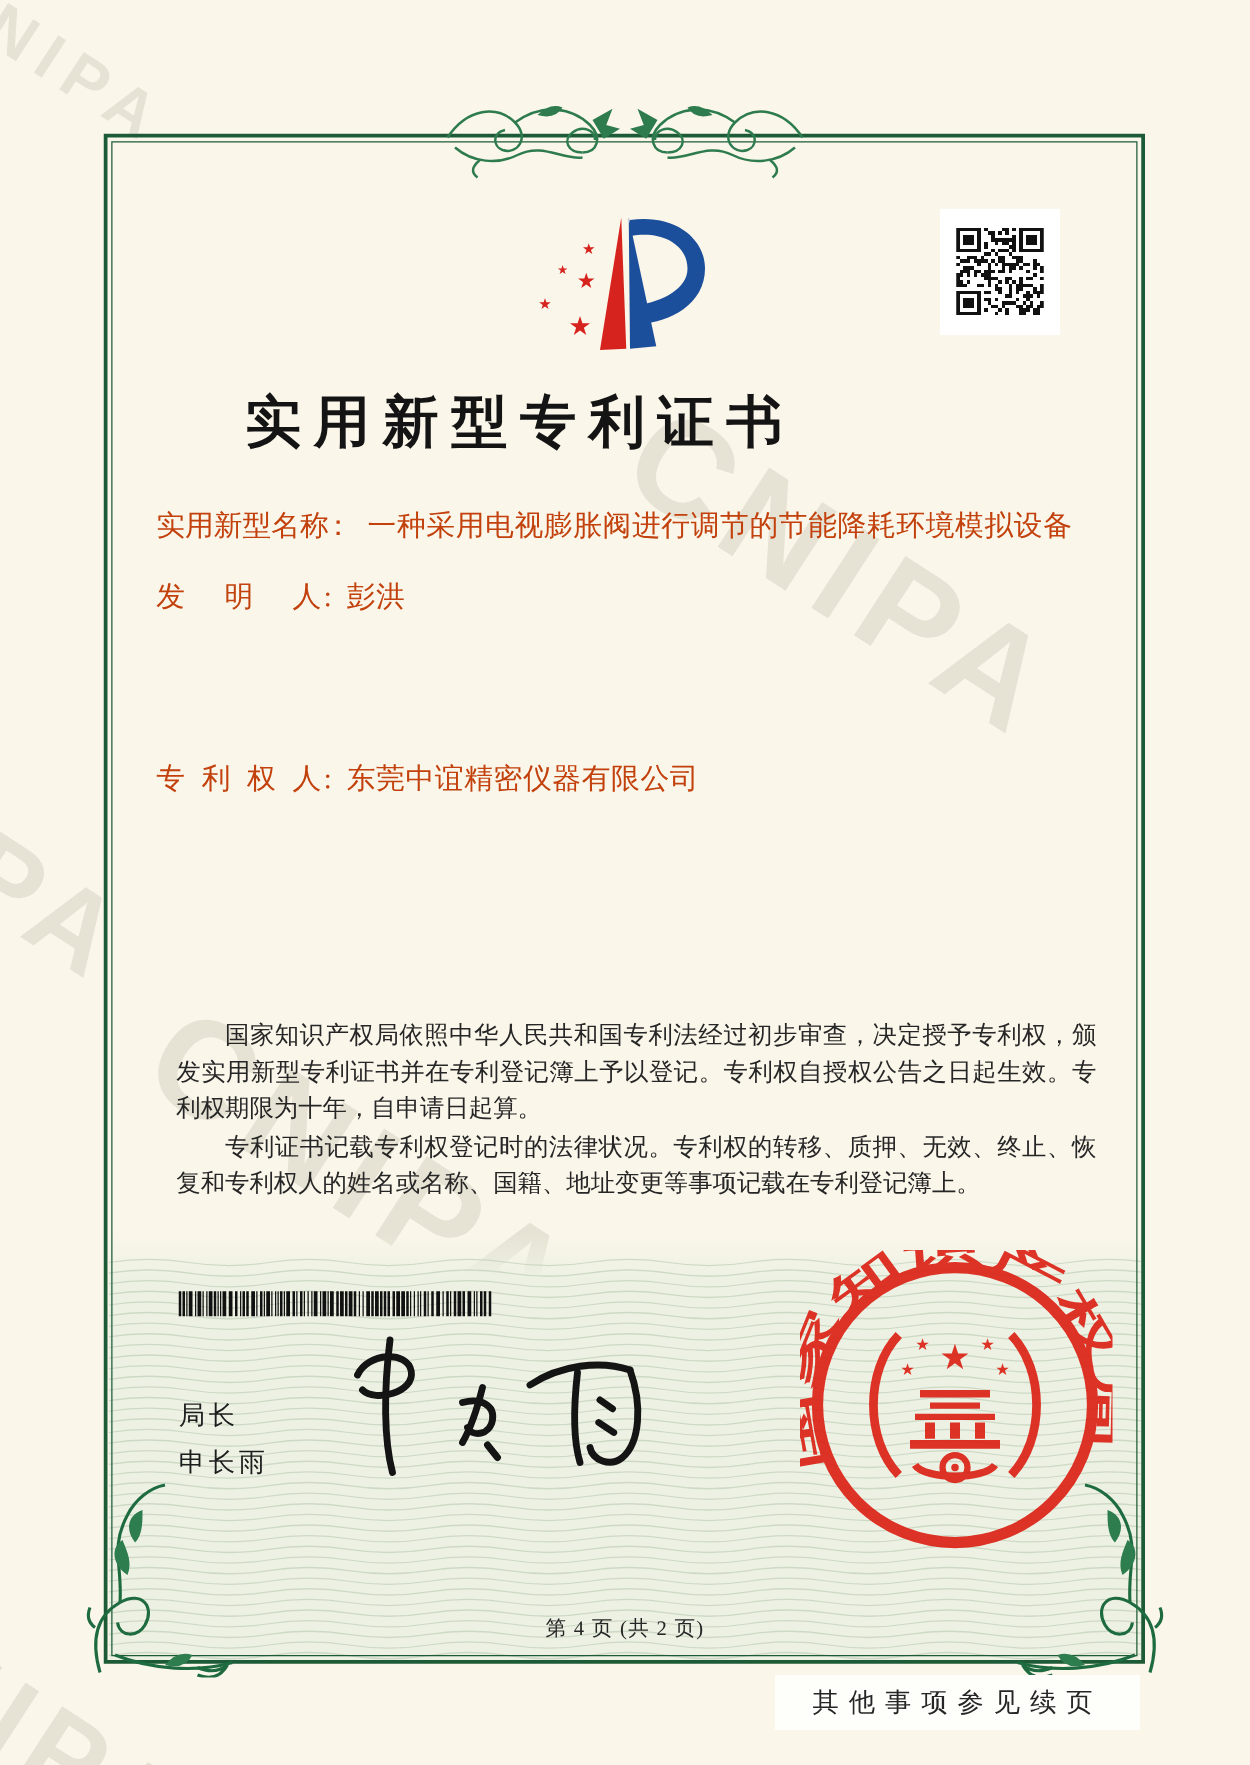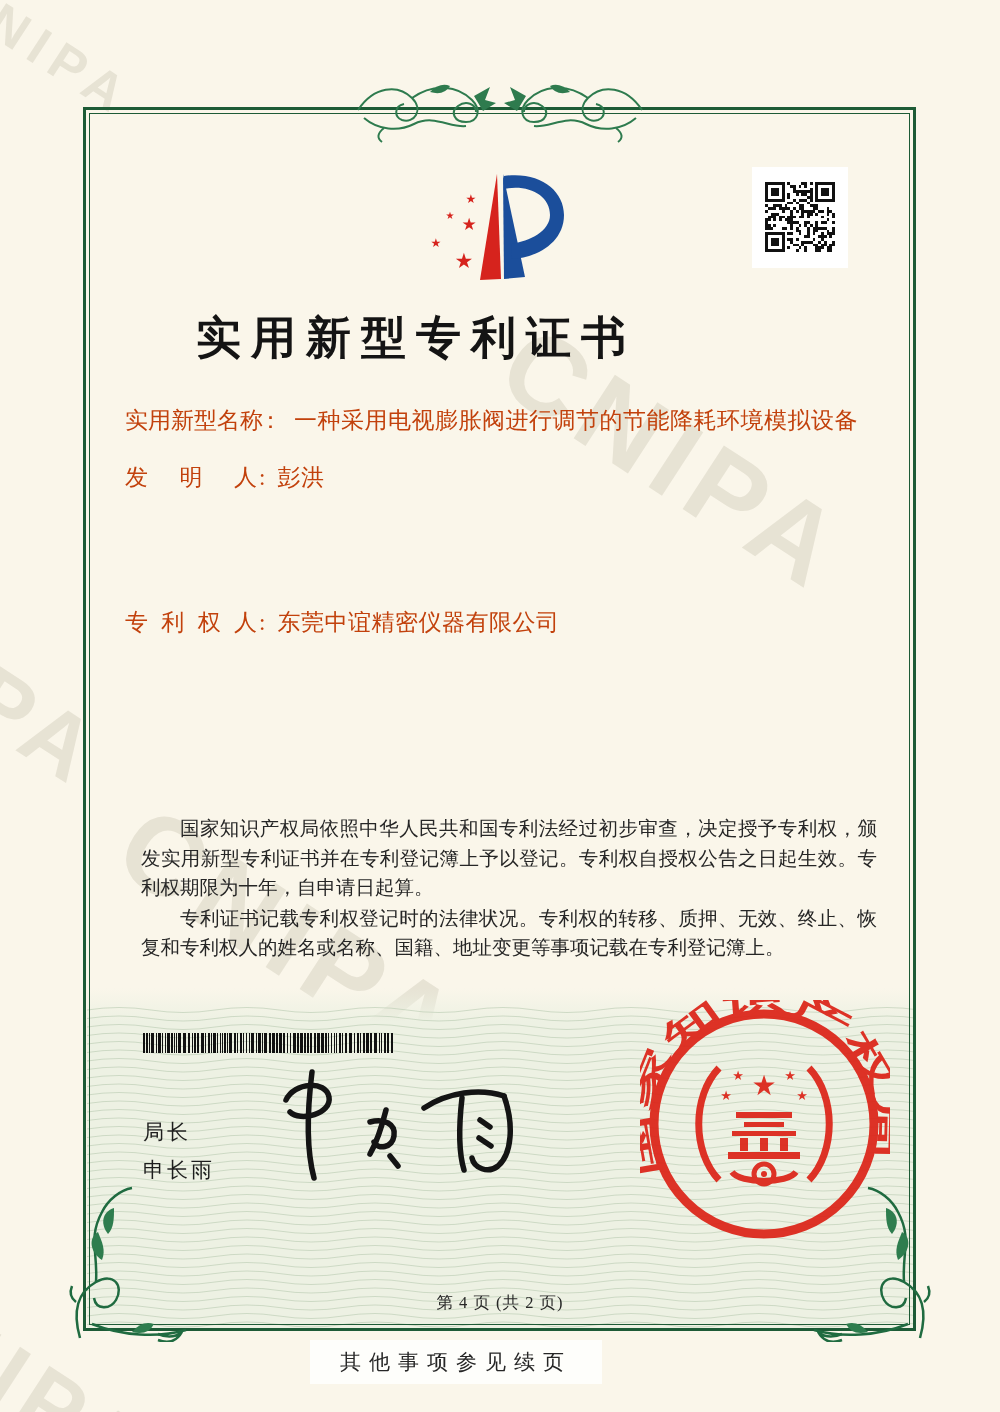--- a/index.html
+++ b/index.html
@@ -65,21 +65,21 @@
   
   #seal{position:absolute;z-index:5;left:640px;top:1000px;}
   #sealdate{
     position:absolute;z-index:6;left:682px;top:1196px;width:165px;text-align:center;
     font-size:27px;color:#1A1A1A;white-space:nowrap;
   }
   
   #pageinfo{position:absolute;z-index:4;left:0;top:1292px;width:1000px;text-align:center;
     font-size:16.5px;color:#262626;letter-spacing:1px;}
   #contnote{
-    position:absolute;z-index:4;left:0;top:1340px;width:912px;text-align:center;
+    position:absolute;z-index:4;left:0;top:1340px;width:912px;text-align:right;
   }
   #contnote span{
     display:inline-block;background:#FEFEFB;padding:8px 30px;
     font-size:21px;letter-spacing:8px;color:#262626;
   }
 </style>
 </head>
 <body>
 
 <div id="page">

